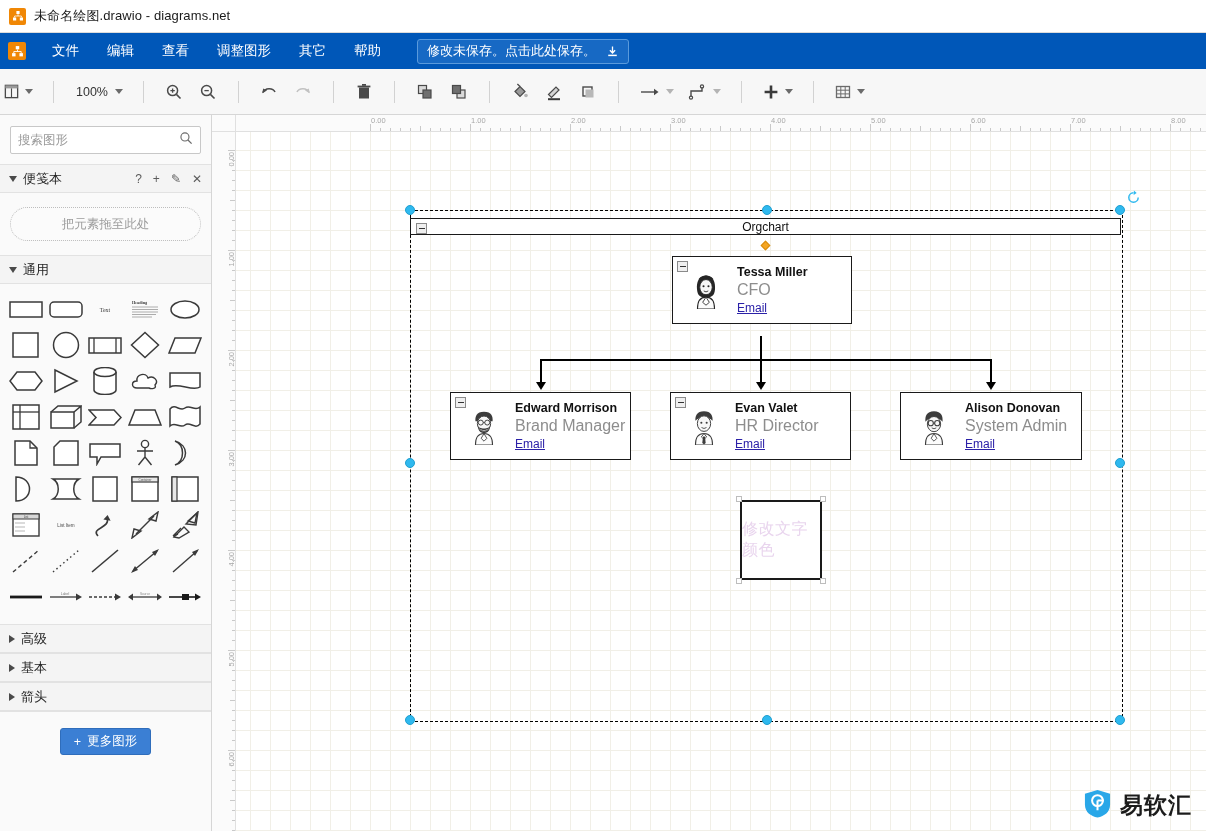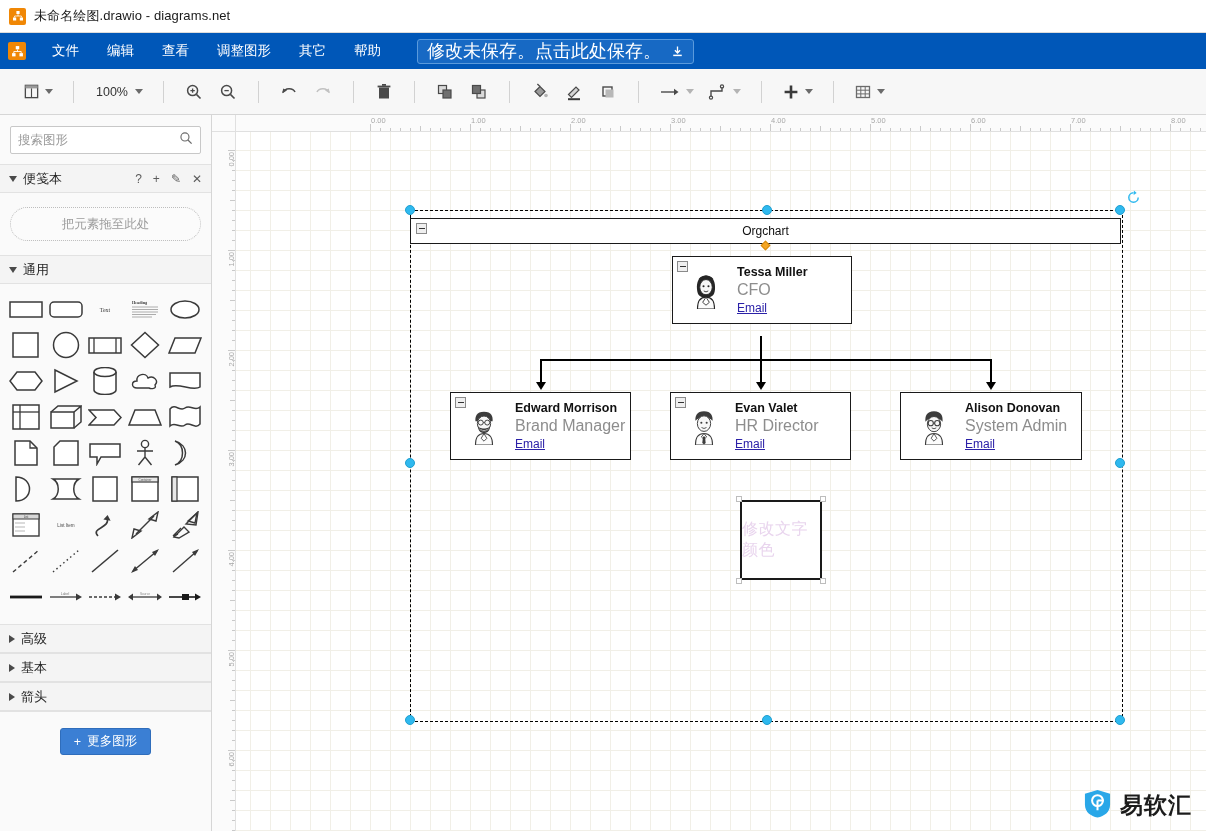--- a/index.html
+++ b/index.html
@@ -38,29 +38,29 @@
     display: flex; align-items: center; justify-content: center; flex: 0 0 auto;
     margin-right: 12px;
   }
   .menu-item {
     color: #ffffff; font-size: 13.5px; padding: 4px 14px; cursor: default;
     white-space: nowrap;
   }
   .save-chip {
     margin-left: 22px; background: #1769c4; border: 1px solid #5a9adc;
     border-radius: 3px; height: 25px; display: flex; align-items: center;
-    padding: 0 9px; color: #fff; font-size: 18px; gap: 10px; white-space: nowrap;
+    padding: 0 9px; color: #fff; font-size: 13px; gap: 10px; white-space: nowrap;
   }
   .save-chip .dl-icon { display: flex; align-items: center; }
 
   
   .toolbar {
     position: absolute; left: 0; top: 69px; width: 1206px; height: 46px;
     background: #f7f7f7; border-bottom: 1px solid #d6d6d6;
-    display: flex; align-items: center; padding-left: 20px; gap: 8px;
+    display: flex; align-items: center; padding-left: 0; gap: 8px;
   }
   .tb-btn {
     height: 30px; min-width: 26px; display: flex; align-items: center;
     justify-content: center; padding: 0 3px; color: #4a4a4a;
   }
   .tb-sep { width: 1px; height: 22px; background: #d2d2d2; margin: 0 9px; }
   .caret { width:0;height:0;border-left:4px solid transparent;border-right:4px solid transparent;
            border-top:5px solid #6b6b6b; margin-left:5px; }
   .caret.light { border-top-color:#b4b4b4; }
   .zoom-label { font-size: 12.5px; color: #333; padding: 0 2px; }
@@ -157,21 +157,21 @@
     position:absolute; left:174px; top:78px; width:711px; height:510px;
     border: 1px dashed #000; box-sizing: content-box;
   }
   .handle {
     position:absolute; width:10px; height:10px; border-radius:50%;
     background:#2fb9ef; border:1px solid #1f9fd0;
   }
   .rot-icon { position:absolute; color:#2fb9ef; }
 
   .org-container {
-    position:absolute; left:174px; top:86px; width:711px; height:26px;
+    position:absolute; left:174px; top:86px; width:711px; height:17px;
     border:1px solid #1a1a1a; background:#ffffff;
     display:flex; align-items:center; justify-content:center;
   }
   .org-container .lbl { font-size:12px; color:#111; }
   .collapse-btn {
     position:absolute; width:11px; height:11px; border:1px solid #8a8a8a;
     background:#efefef; display:flex; align-items:center; justify-content:center;
   }
   .collapse-btn i { display:block; width:6px; height:1px; background:#333; }
   .orange-diamond {

